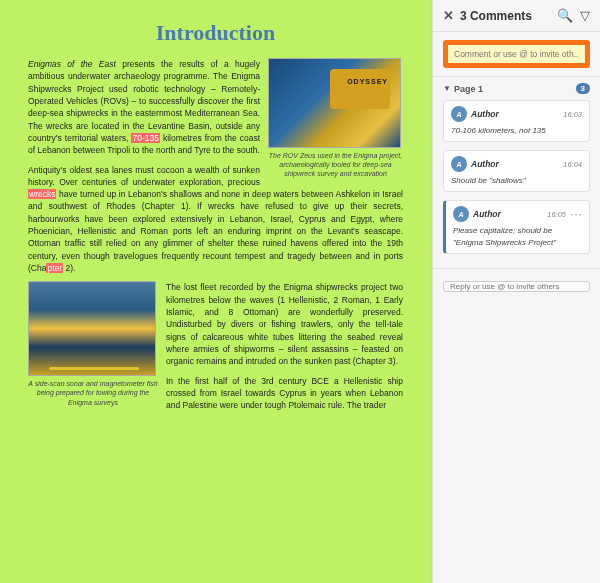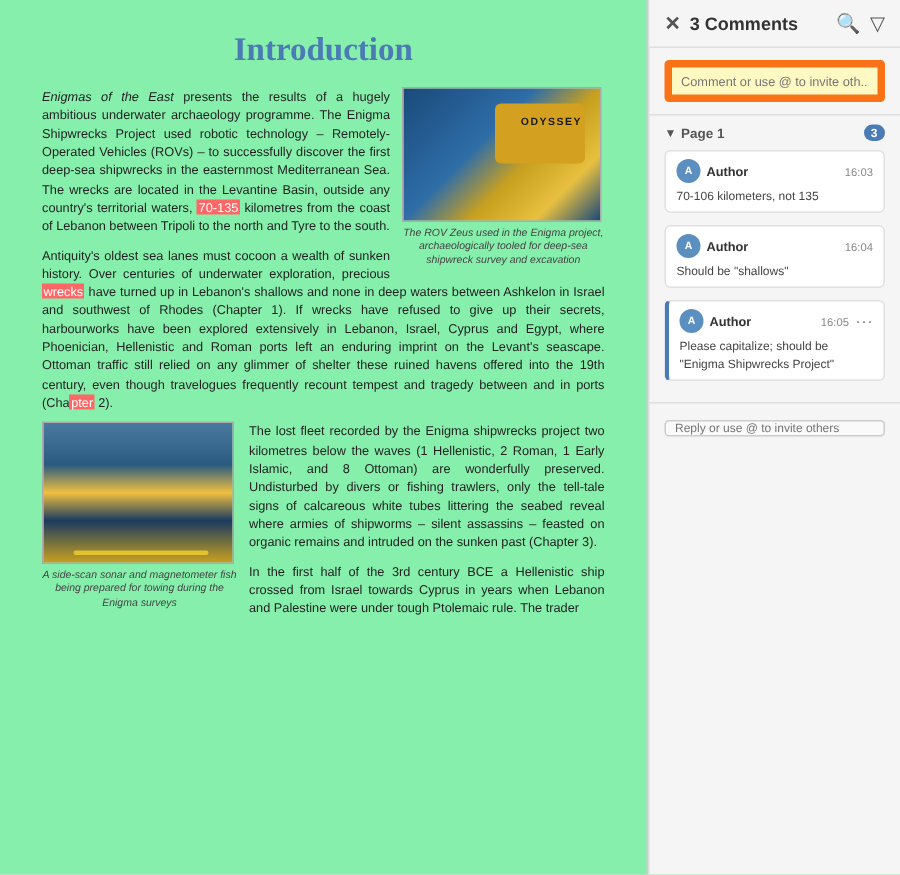--- a/index.html
+++ b/index.html
@@ -8,21 +8,21 @@
       background: #e8e8e8;
       display: flex;
       width: 600px;
       height: 583px;
       overflow: hidden;
     }
 
     
     .doc-area {
       flex: 1;
-      background: #86efac;
+      background: #bef264;
       overflow-y: auto;
       padding: 20px 28px 20px 28px;
       position: relative;
       border-right: 1px solid #ccc;
     }
 
     .doc-title {
       text-align: center;
       color: #4a7bb5;
       font-size: 22px;
@@ -229,20 +229,21 @@
       font-weight: bold;
     }
 
     .comment-item {
       margin-bottom: 8px;
       background: white;
       border-radius: 4px;
       padding: 5px 7px;
       border: 1px solid #e0e0e0;
       position: relative;
+      font-style: italic;
     }
 
     .comment-item.active-comment {
       border-left: 3px solid #4a7bb5;
     }
 
     .comment-author-row {
       display: flex;
       align-items: center;
       gap: 4px;

